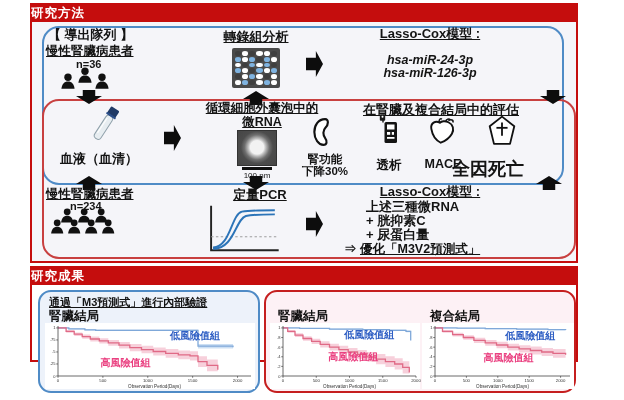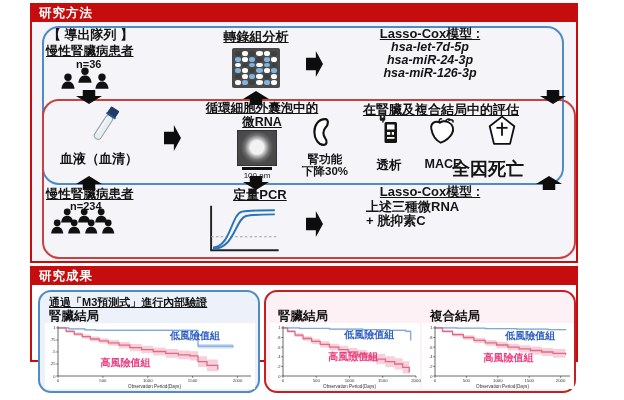--- a/index.html
+++ b/index.html
@@ -2,21 +2,21 @@
 <html><head>
 <meta charset="utf-8">
 <style>
   html,body{margin:0;padding:0;background:#fff;}
   .frame{position:relative;width:624px;height:400px;background:#fff;
          font-family:"Liberation Sans",sans-serif;color:#141414;overflow:hidden;}
   .sec{position:absolute;left:30px;width:548px;border:2.5px solid #c50d0d;box-sizing:border-box;background:#f5f5f9;}
   .sec1{top:3px;height:260px;}
   .sec2{top:266px;height:96px;background:#fff;}
   .sec-h{position:absolute;left:-1px;top:-1px;right:-1px;height:18px;background:#c50d0d;color:#fff;
-         font-weight:bold;font-size:12.5px;line-height:18px;padding-left:8px;letter-spacing:1px;}
+         font-weight:bold;font-size:12.5px;line-height:18px;letter-spacing:1px;}
   .cohort{position:absolute;box-sizing:border-box;border-radius:17px;background:transparent;}
   .cohort.blue{left:10px;top:21px;width:522px;height:159px;border:2.2px solid #4f8bc6;}
   .cohort.red {left:10px;top:94px;width:534px;height:160px;border:2px solid #c84040;}
   .t{position:absolute;white-space:nowrap;}
   .b{font-weight:bold;}
   .u{text-decoration:underline;}
   .ctr{text-align:center;}
   .it{font-style:italic;}
   .ar{position:absolute;background:#0d0d0d;}
   .ar.down {clip-path:polygon(26% 0,74% 0,74% 42%,100% 42%,50% 100%,0 42%,26% 42%);}
@@ -106,21 +106,20 @@
         <i style="background: rgb(63, 63, 63);"></i>
         <i style="background: rgb(255, 255, 255);"></i>
         <i style="background: rgb(127, 179, 224);"></i>
         <i style="background: rgb(255, 255, 255);"></i>
       </div>
     <div class="ar up varrow" style="left:211px;top:86px;"></div>
 
     <div class="ar right harrow" style="left:274px;top:46px;"></div>
 
     <div class="t b u ctr" style="left:318px;top:20px;width:160px;font-size:13px;">Lasso-Cox模型 :</div>
-    <div class="t b it ctr" style="left:318px;top:35px;width:160px;font-size:12.5px;">hsa-let-7d-5p</div>
     <div class="t b it ctr" style="left:318px;top:48px;width:160px;font-size:12.5px;">hsa-miR-24-3p</div>
     <div class="t b it ctr" style="left:318px;top:61px;width:160px;font-size:12.5px;">hsa-miR-126-3p</div>
     <div class="ar down varrow" style="left:508px;top:85px;"></div>
 
     <svg style="left:52px;top:98px;" width="38" height="48" viewBox="0 0 38 48">
       <g transform="rotate(33 19 24)">
         <rect x="15.8" y="10.5" width="7.4" height="27" rx="3.5" fill="#e7edf1" stroke="#8fa0aa" stroke-width="1"></rect>
         <rect x="14.6" y="2" width="9.8" height="8.5" rx="1.2" fill="#203a66"></rect>
         <rect x="14" y="9" width="11" height="2.2" rx="1" fill="#2c4f8a"></rect>
         <line x1="17.6" y1="14" x2="17.6" y2="32" stroke="#ffffff" stroke-width="1.3" opacity="0.85"></line>
@@ -211,20 +210,25 @@
       <path d="M10 4 V50 H80" fill="none" stroke="#222" stroke-width="2"></path>
       <line x1="10" y1="36" x2="78" y2="36" stroke="#9a9a9a" stroke-width="1" stroke-dasharray="2.5,2.5"></line>
       <path d="M12 47 C30 47 31 12 42 10 C48 9 54 8.5 76 8.5" fill="none" stroke="#2c74b8" stroke-width="2"></path>
       <path d="M12 48.5 C34 48.5 35 18 46 14.5 C52 13.2 58 12.8 76 12.8" fill="none" stroke="#2c74b8" stroke-width="2"></path>
     </svg>
     <div class="ar right harrow" style="left:274px;top:206px;"></div>
 
     <div class="t b u ctr" style="left:318px;top:178px;width:160px;font-size:13px;">Lasso-Cox模型 :</div>
     <div class="t b" style="left:334px;top:193px;font-size:13px;">上述三種微RNA</div>
     <div class="t b" style="left:334px;top:207px;font-size:13px;">+ 胱抑素C</div>
+    <div class="t b" style="left:334px;top:221px;font-size:13px;">+ 尿蛋白量</div>
+    <div class="t b" style="left:312px;top:236px;font-size:12.5px;">
+      <span>⇒</span>
+      <span class="u">優化「M3V2預測式」</span>
+    </div>
   </div>
 
   <div class="sec sec2">
     <div class="sec-h">研究成果</div>
 
     <div class="resbox blue">
       <div class="res-title">通過「M3預測式」進行內部驗證</div>
       <div class="res-sub" style="left:9px;top:16px;">腎臟結局</div>
       <div style="position:absolute;left:5px;top:31px;"><svg width="210" height="66" viewBox="0 0 210 66" style="position:static;overflow:visible">
             <rect x="0" y="0" width="210" height="66" fill="#ffffff"></rect>

